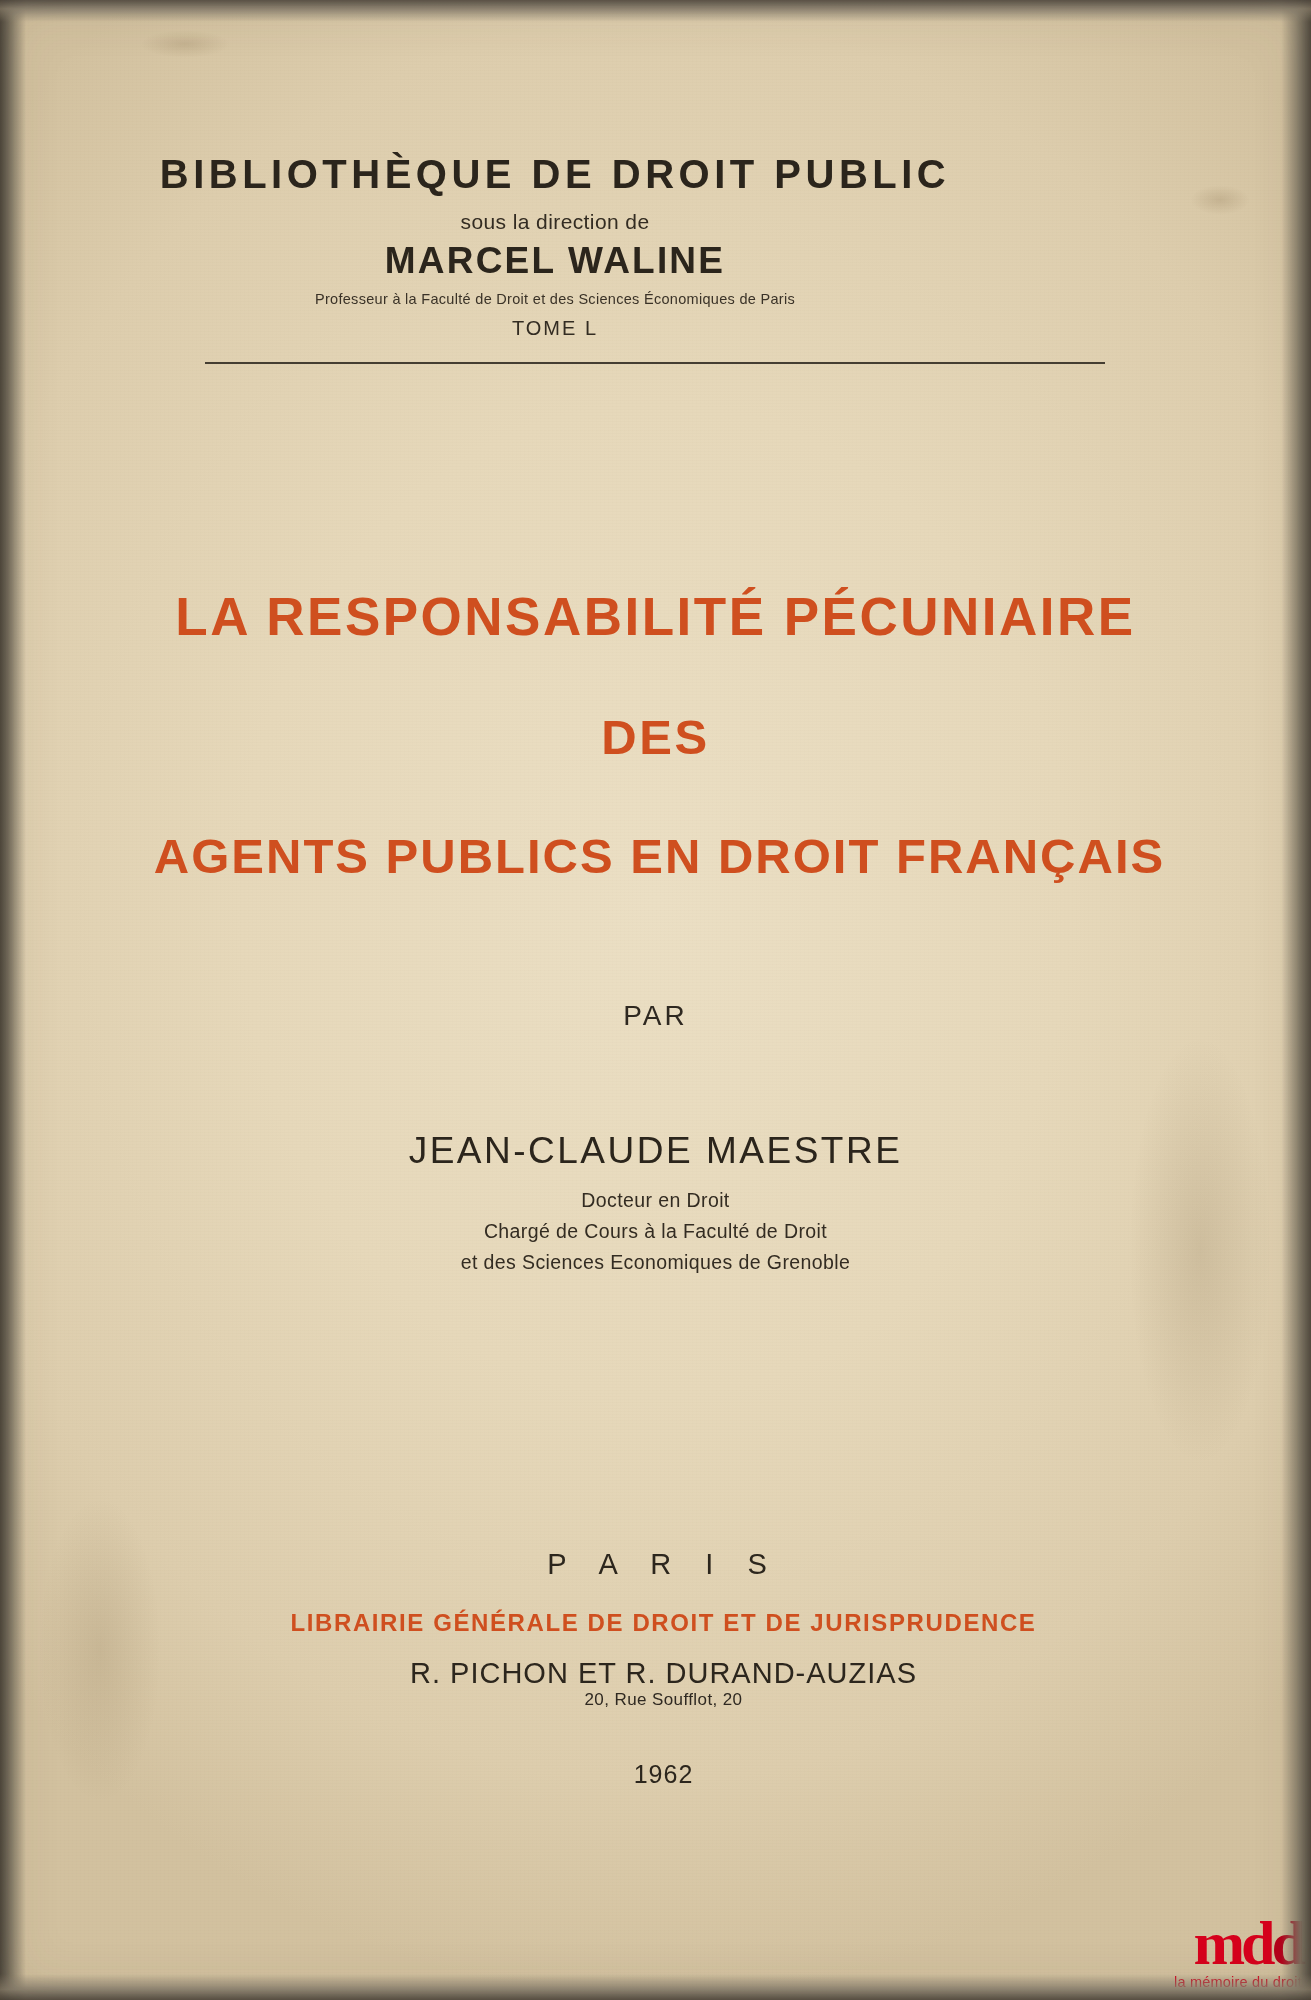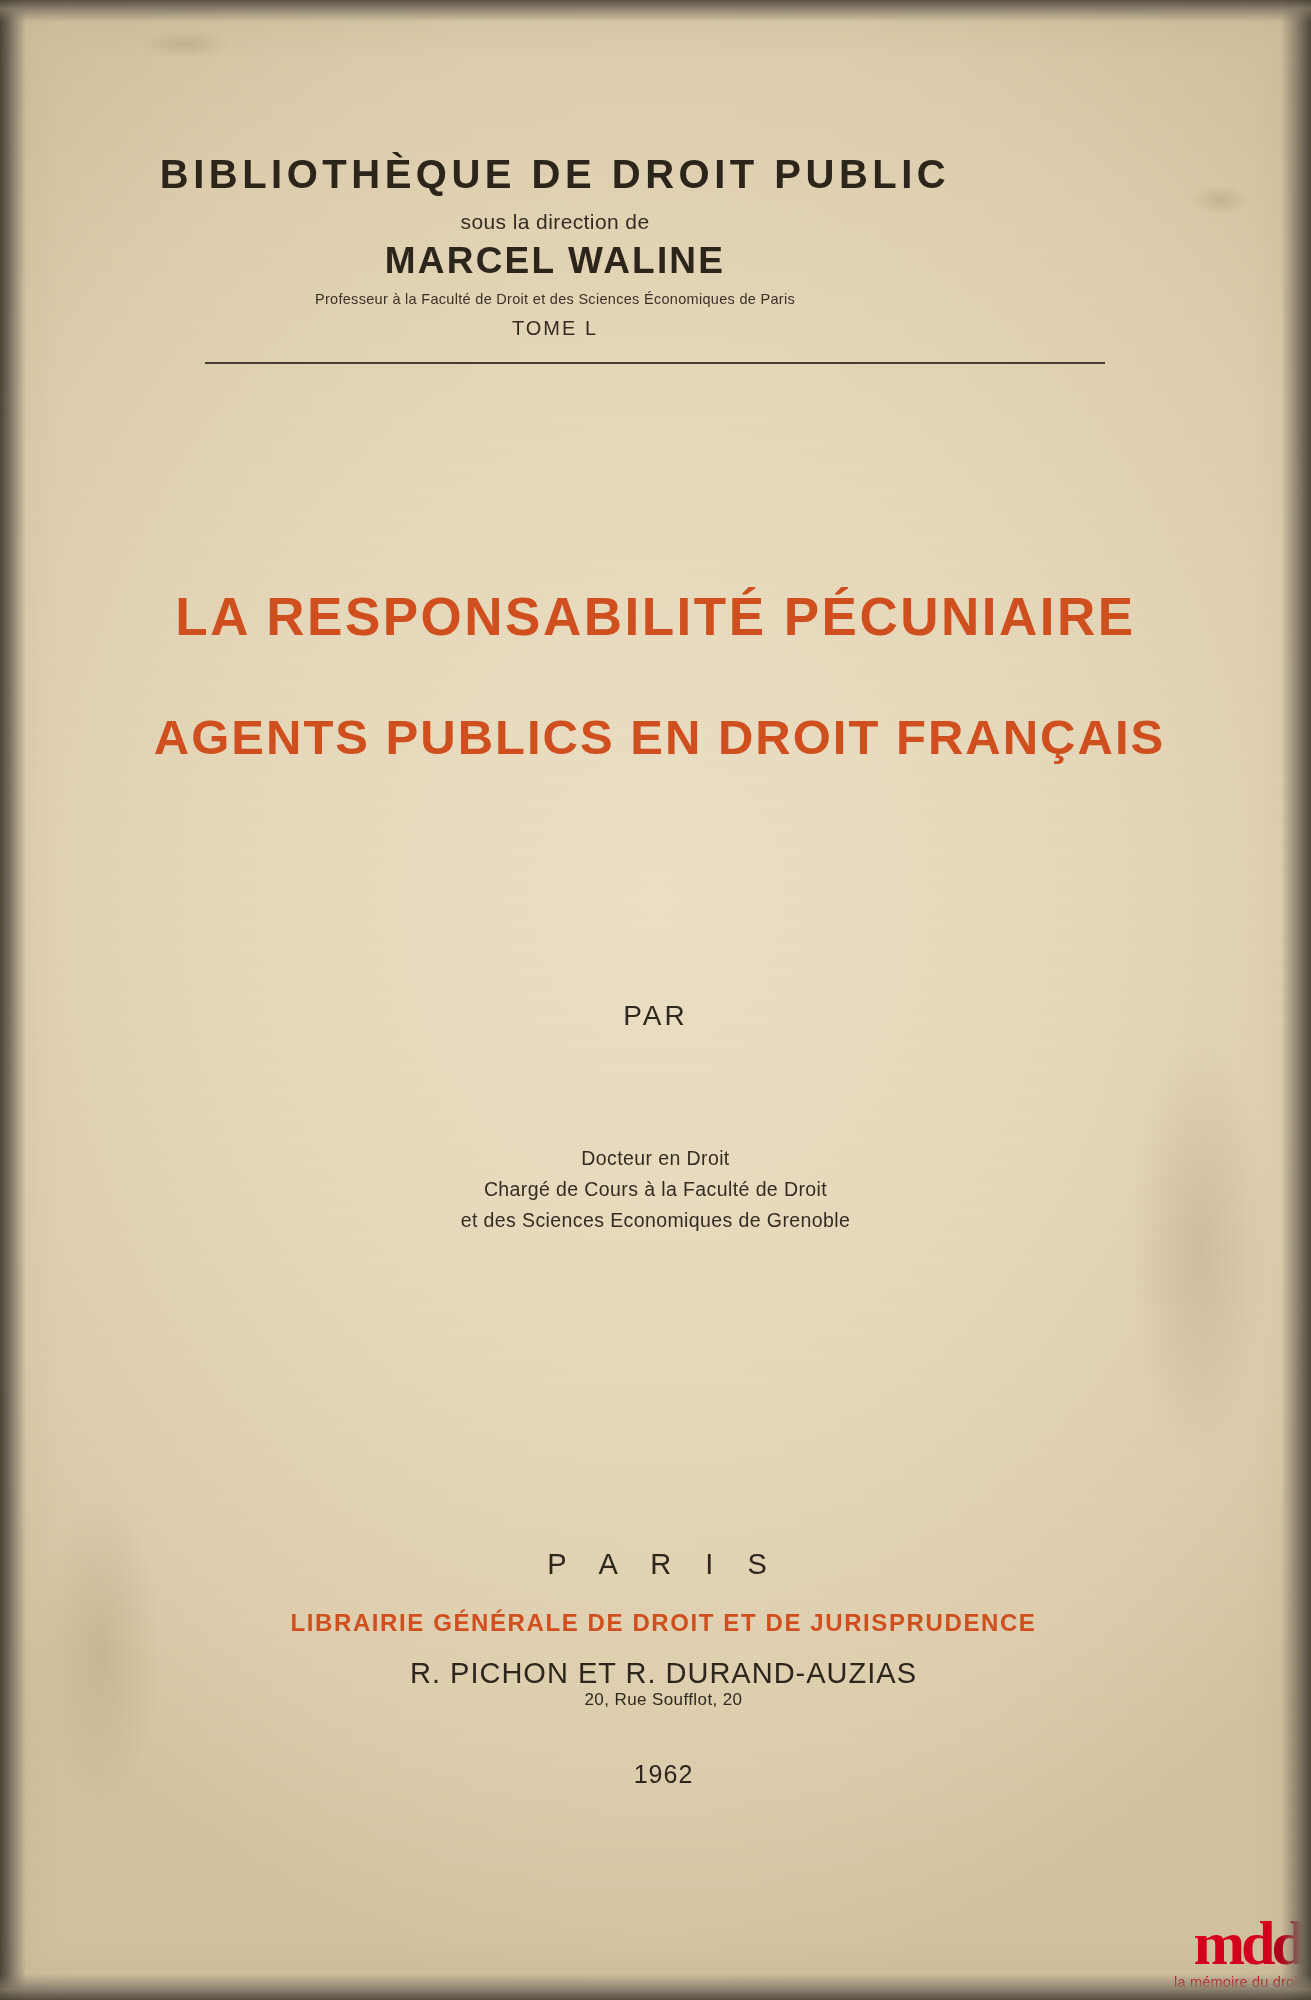--- a/index.html
+++ b/index.html
@@ -253,26 +253,28 @@
     <div id="series-title">BIBLIOTHÈQUE DE DROIT PUBLIC</div>
     <div id="series-direction">sous la direction de</div>
     <div id="series-director">MARCEL WALINE</div>
     <div id="series-director-title">Professeur à la Faculté de Droit et des Sciences Économiques de Paris</div>
     <div id="series-volume">TOME L</div>
   </div>
   <div id="header-rule"></div>
 
   <div id="title-block">
     <div class="title-line" id="title-line-1">LA RESPONSABILITÉ PÉCUNIAIRE</div>
+    <div class="title-line" id="title-line-2">DES</div>
     <div class="title-line" id="title-line-3">AGENTS PUBLICS EN DROIT FRANÇAIS</div>
   </div>
 
   <div id="by-word">PAR</div>
 
   <div id="author-block">
+    <div id="author-name">JEAN-CLAUDE MAESTRE</div>
     <div class="author-sub" id="author-sub-1">Docteur en Droit</div>
     <div class="author-sub">Chargé de Cours à la Faculté de Droit</div>
     <div class="author-sub">et des Sciences Economiques de Grenoble</div>
   </div>
 
   <div id="publisher-block">
     <div id="city">P A R I S</div>
     <div id="publisher-name">LIBRAIRIE GÉNÉRALE DE DROIT ET DE JURISPRUDENCE</div>
     <div id="publisher-house">R. PICHON ET R. DURAND-AUZIAS</div>
     <div id="publisher-address">20, Rue Soufflot, 20</div>

